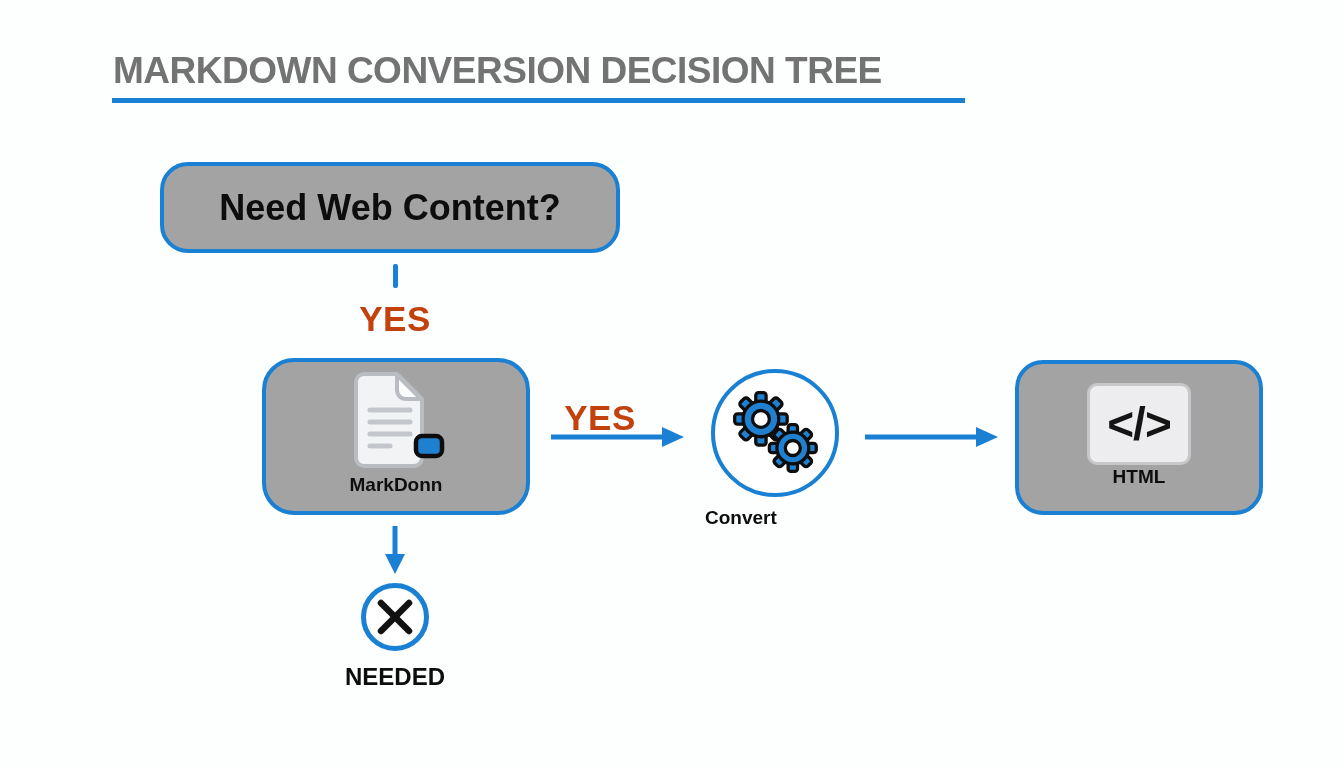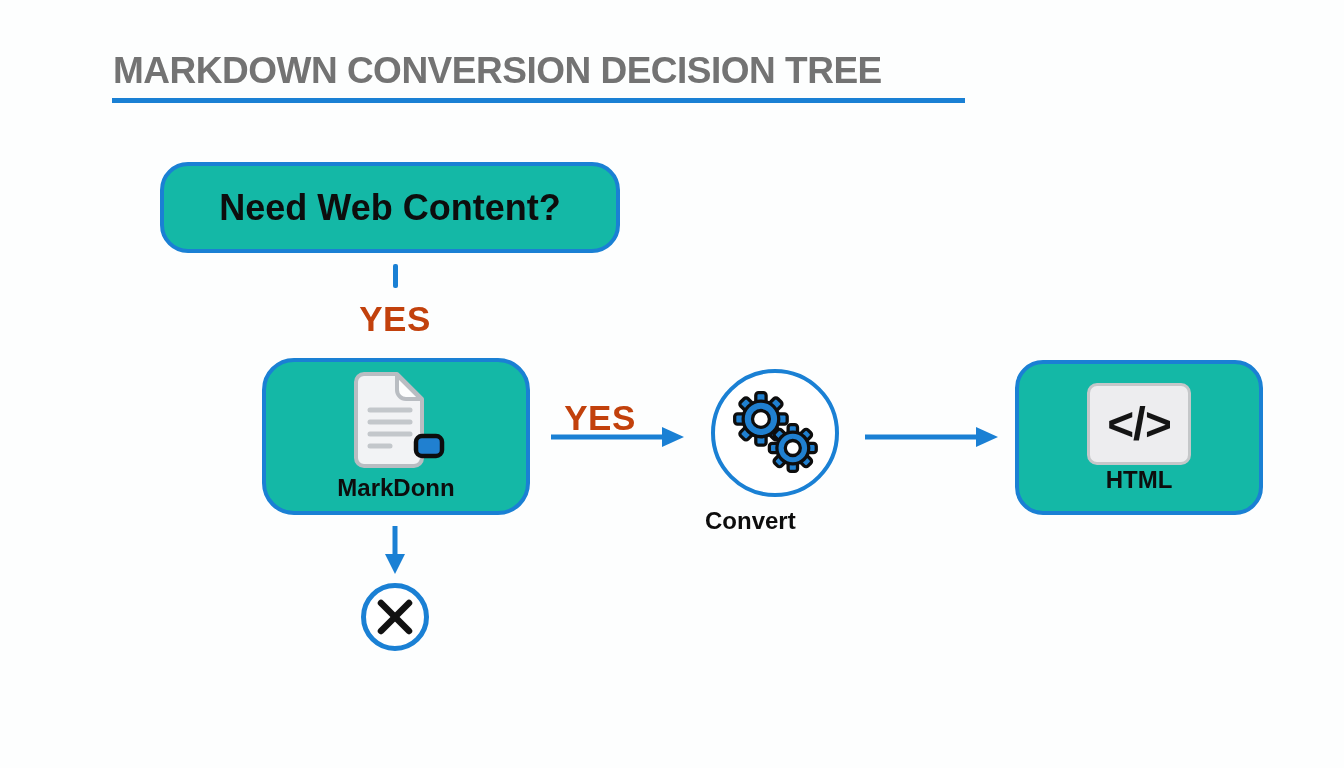--- a/index.html
+++ b/index.html
@@ -14,37 +14,37 @@
   .title{
     left:113px;top:50px;
     font-size:37px;font-weight:bold;letter-spacing:-0.5px;
     color:#737373;white-space:nowrap;
   }
   .title-underline{
     left:112px;top:98px;width:853px;height:5px;background:#1a80d4;
   }
   
   .node-box{
-    background:#14b8a6;border:4px solid #1a80d4;border-radius:28px;
+    background:#a3a3a3;border:4px solid #1a80d4;border-radius:28px;
     box-sizing:border-box;
     display:flex;flex-direction:column;align-items:center;justify-content:center;text-align:right;
   }
   .q-box{left:160px;top:162px;width:460px;height:91px;}
   .q-label{font-size:36px;font-weight:bold;color:#0d0d0d;}
   
   .stub{left:393px;top:264px;width:5px;height:24px;background:#1a80d4;border-radius:2px;}
   .yes-label{
     font-size:35px;font-weight:bold;color:#c2410c;letter-spacing:0.5px;
     text-align:center;white-space:nowrap;
   }
   .yes1{left:345px;top:299px;width:100px;}
   .yes2{left:560px;top:398px;width:80px;}
   
   .md-box{left:262px;top:358px;width:268px;height:157px;border-radius:32px;justify-content:flex-start;padding-top:10px;}
-  .node-label{font-size:24px;font-weight:bold;color:#0d0d0d;white-space:nowrap;}
+  .node-label{font-size:19px;font-weight:bold;color:#0d0d0d;white-space:nowrap;}
   .md-label{margin-top:2px;}
   
   .convert-circle{
     left:711px;top:369px;width:128px;height:128px;box-sizing:border-box;
     border:4px solid #1a80d4;border-radius:50%;background:#fff;
     display:flex;align-items:center;justify-content:center;
   }
   .convert-label{left:705px;top:507px;width:140px;}
   
   .html-box{left:1015px;top:360px;width:248px;height:155px;justify-content:flex-start;padding-top:19px;}
@@ -161,13 +161,14 @@
     <svg width="44" height="44" viewBox="0 0 44 44">
       <g stroke="#111" stroke-width="6.5" stroke-linecap="round">
         <line x1="8" y1="8" x2="36" y2="36"></line>
         <line x1="36" y1="8" x2="8" y2="36"></line>
       </g>
     </svg>
   </span>
 </div>
 
 <div class="abs noconv-label">
+  <div>NEEDED</div>
 </div>
 
 </body></html>

